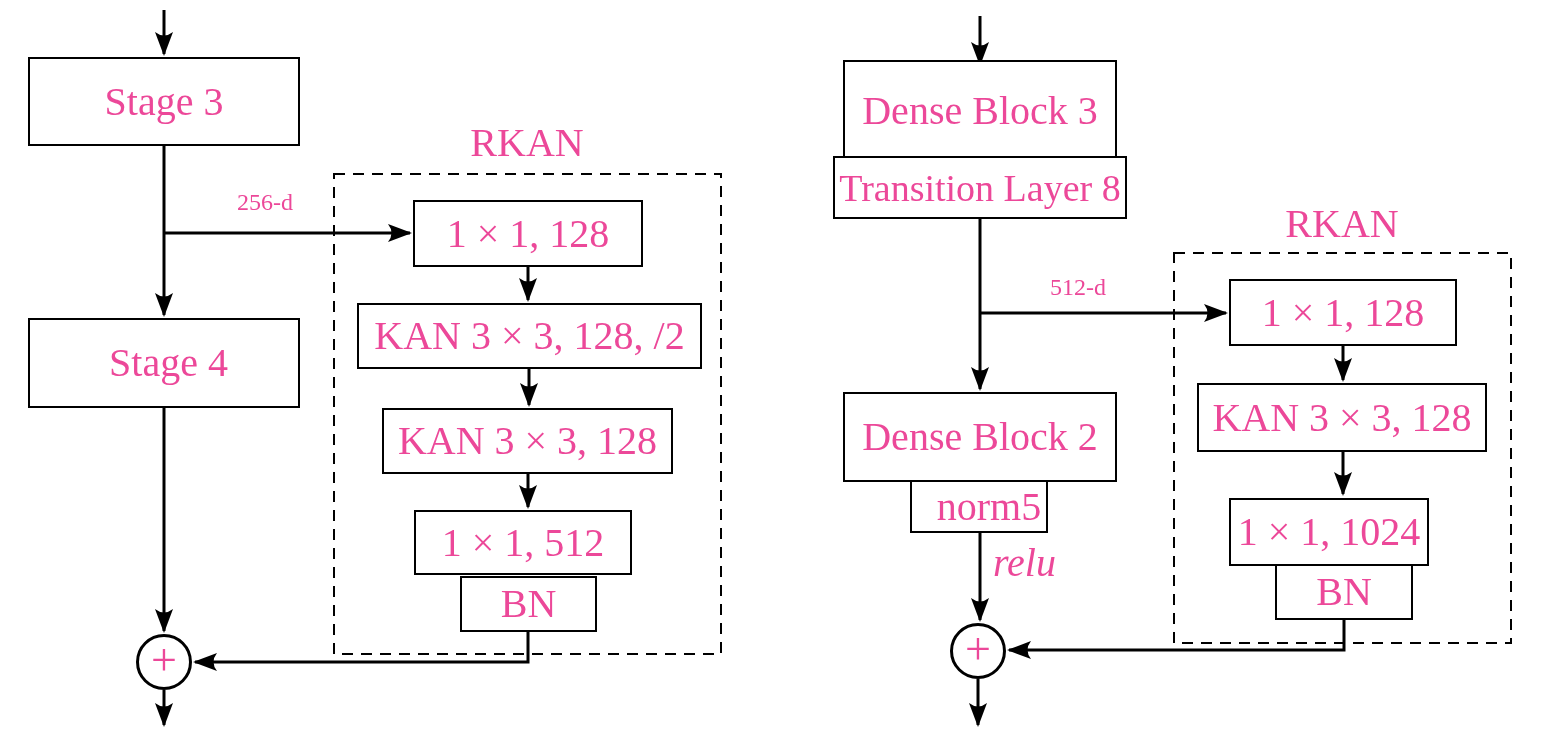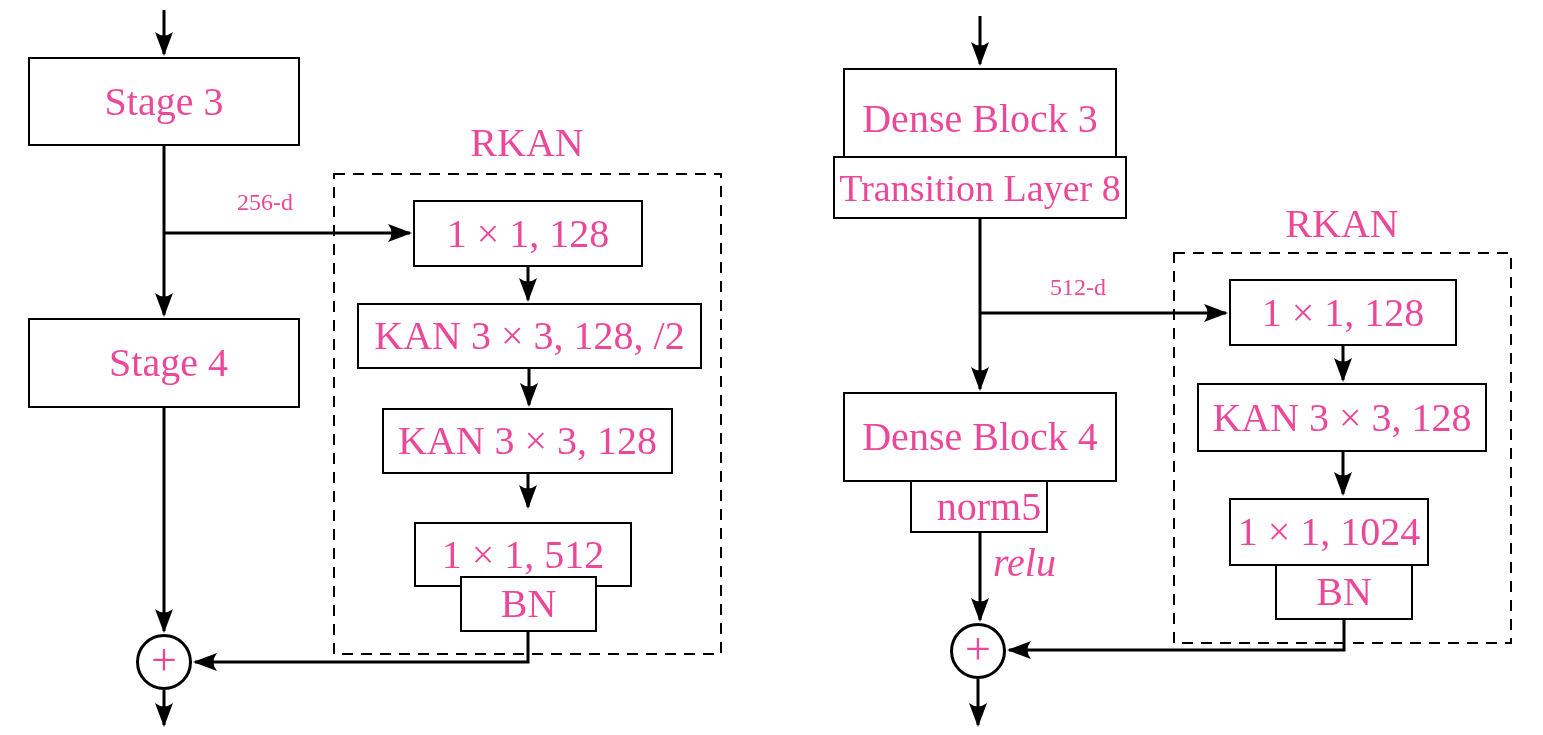--- a/index.html
+++ b/index.html
@@ -81,45 +81,45 @@
   <div class="lbl dimlbl" style="left:200px;top:186px;width:130px;height:32px;">256-d</div>
 
   <div class="lbl" style="left:427px;top:124px;width:200px;height:38px;">RKAN</div>
 
   <div class="box" style="left:413px;top:200px;width:230px;height:67px;">1 × 1, 128</div>
 
   <div class="box" style="left:357px;top:303px;width:345px;height:66px;">KAN 3 × 3, 128, /2</div>
 
   <div class="box" style="left:382px;top:408px;width:291px;height:66px;">KAN 3 × 3, 128</div>
 
-  <div class="box" style="left:414px;top:510px;width:218px;height:65px;margin-top:12px;">1 × 1, 512</div>
+  <div class="box" style="left:414px;top:510px;width:218px;height:65px;">1 × 1, 512</div>
 
   <div class="box" style="left:460px;top:576px;width:137px;height:56px;">BN</div>
 
   <div class="box" style="left:28px;top:318px;width:272px;height:90px;padding-left:9px;">Stage 4</div>
 
   <div class="sum" style="left:136px;top:634px;">+</div>
 
-  <div class="box" style="left:843px;top:68px;width:274px;height:102px;">Dense Block 3</div>
+  <div class="box" style="left:843px;top:60px;width:274px;height:102px;">Dense Block 3</div>
 
   <div class="box" style="left:833px;top:156px;width:294px;height:63px;font-size:38px;">Transition Layer 8</div>
 
   <div class="lbl dimlbl" style="left:1013px;top:271px;width:130px;height:32px;">512-d</div>
 
   <div class="lbl" style="left:1242px;top:205px;width:200px;height:38px;">RKAN</div>
 
   <div class="box" style="left:1229px;top:279px;width:228px;height:67px;">1 × 1, 128</div>
 
   <div class="box" style="left:1197px;top:383px;width:290px;height:69px;">KAN 3 × 3, 128</div>
 
   <div class="box" style="left:1229px;top:498px;width:200px;height:68px;">1 × 1, 1024</div>
 
   <div class="box" style="left:1275px;top:564px;width:138px;height:56px;">BN</div>
 
-  <div class="box" style="left:843px;top:392px;width:274px;height:90px;">Dense Block 4</div>
+  <div class="box" style="left:843px;top:392px;width:274px;height:90px;">Dense Block 2</div>
 
   <div class="box" style="left:910px;top:480px;width:138px;height:53px;padding-left:20px;">norm5</div>
 
   <div class="lbl" style="left:993px;top:546px;width:120px;height:34px;justify-content:flex-start;font-style:italic;">relu</div>
 
   <div class="sum" style="left:950px;top:623px;">+</div>
 
 </div>
 
 </body></html>

